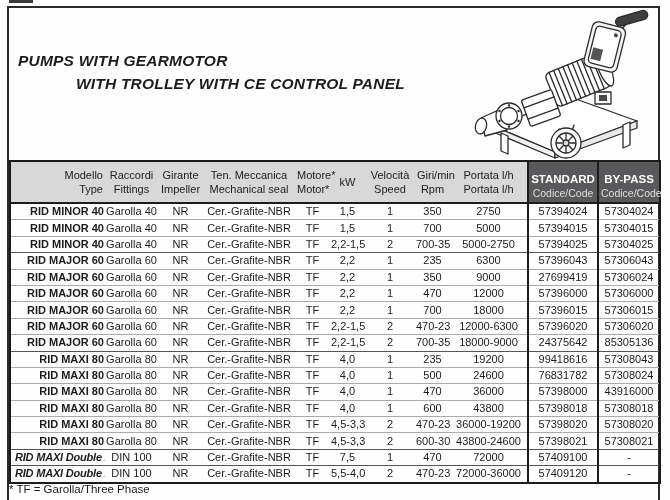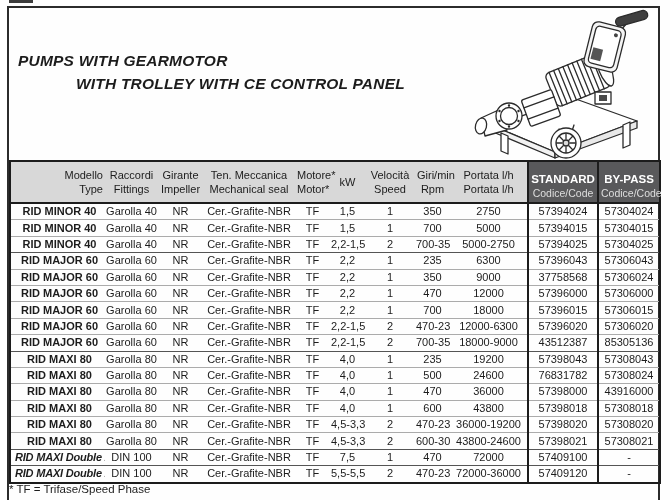--- a/index.html
+++ b/index.html
@@ -37,21 +37,21 @@
   thead th.col0 { text-align:right; padding-left:22px; }
   thead th.dark { background:#59595b; color:#ffffff; border-left:2px solid #1c1c1c; }
   thead th.dark .l1 { font-weight:bold; font-size:11.5px;margin-top:7px; }
   thead th.dark .l2 { color:#dedede; font-size:10.5px; }
   tbody td {
     height:15.4px; line-height:15px; padding:0 1px; text-align:center;
     border-top:1px solid #ababab; white-space:nowrap; overflow:hidden;
   }
   tbody tr:first-child td { border-top:none; }
   tbody tr.group-sep td { border-top:1px solid #555555; }
-  td.model { text-align:center; font-weight:bold; padding-left:4px; }
+  td.model { text-align:right; font-weight:bold; padding-left:4px; }
   td.model.compact { font-size:11px; letter-spacing:-0.2px;font-style:italic; }
   td.code { border-left:2px solid #1c1c1c; }
   .footnote { position:absolute; left:9px; top:483px; font-size:11.5px; }
 </style>
 </head>
 <body>
 
 <div class="scan-artifact"></div>
 <div class="page-border"></div>
 
@@ -240,21 +240,21 @@
       <tr>
         <td class="model">RID MAJOR 60</td>
         <td>Garolla 60</td>
         <td>NR</td>
         <td>Cer.-Grafite-NBR</td>
         <td>TF</td>
         <td>2,2</td>
         <td>1</td>
         <td>350</td>
         <td>9000</td>
-        <td class="code">37758568</td>
+        <td class="code">27699419</td>
         <td class="code">57306024</td>
       </tr>
       <tr>
         <td class="model">RID MAJOR 60</td>
         <td>Garolla 60</td>
         <td>NR</td>
         <td>Cer.-Grafite-NBR</td>
         <td>TF</td>
         <td>2,2</td>
         <td>1</td>
@@ -292,34 +292,34 @@
       <tr>
         <td class="model">RID MAJOR 60</td>
         <td>Garolla 60</td>
         <td>NR</td>
         <td>Cer.-Grafite-NBR</td>
         <td>TF</td>
         <td>2,2-1,5</td>
         <td>2</td>
         <td>700-350</td>
         <td>18000-9000</td>
-        <td class="code">43512387</td>
+        <td class="code">24375642</td>
         <td class="code">85305136</td>
       </tr>
       <tr class="group-sep">
         <td class="model">RID MAXI 80</td>
         <td>Garolla 80</td>
         <td>NR</td>
         <td>Cer.-Grafite-NBR</td>
         <td>TF</td>
         <td>4,0</td>
         <td>1</td>
         <td>235</td>
         <td>19200</td>
-        <td class="code">57398043</td>
+        <td class="code">99418616</td>
         <td class="code">57308043</td>
       </tr>
       <tr>
         <td class="model">RID MAXI 80</td>
         <td>Garolla 80</td>
         <td>NR</td>
         <td>Cer.-Grafite-NBR</td>
         <td>TF</td>
         <td>4,0</td>
         <td>1</td>
@@ -392,23 +392,23 @@
         <td>72000</td>
         <td class="code">57409100</td>
         <td class="code">-</td>
       </tr>
       <tr class="group-sep">
         <td class="model compact">RID MAXI Double 2Q</td>
         <td>DIN 100</td>
         <td>NR</td>
         <td>Cer.-Grafite-NBR</td>
         <td>TF</td>
-        <td>5,5-5,5</td>
+        <td>5,5-4,0</td>
         <td>2</td>
         <td>470-235</td>
         <td>72000-36000</td>
         <td class="code">57409120</td>
         <td class="code">-</td>
       </tr>
     </tbody>
 </table>
 
-<div class="footnote">* TF = Trifase/Speed Phase</div>
+<div class="footnote">* TF = Garolla/Three Phase</div>
 
 </body></html>

